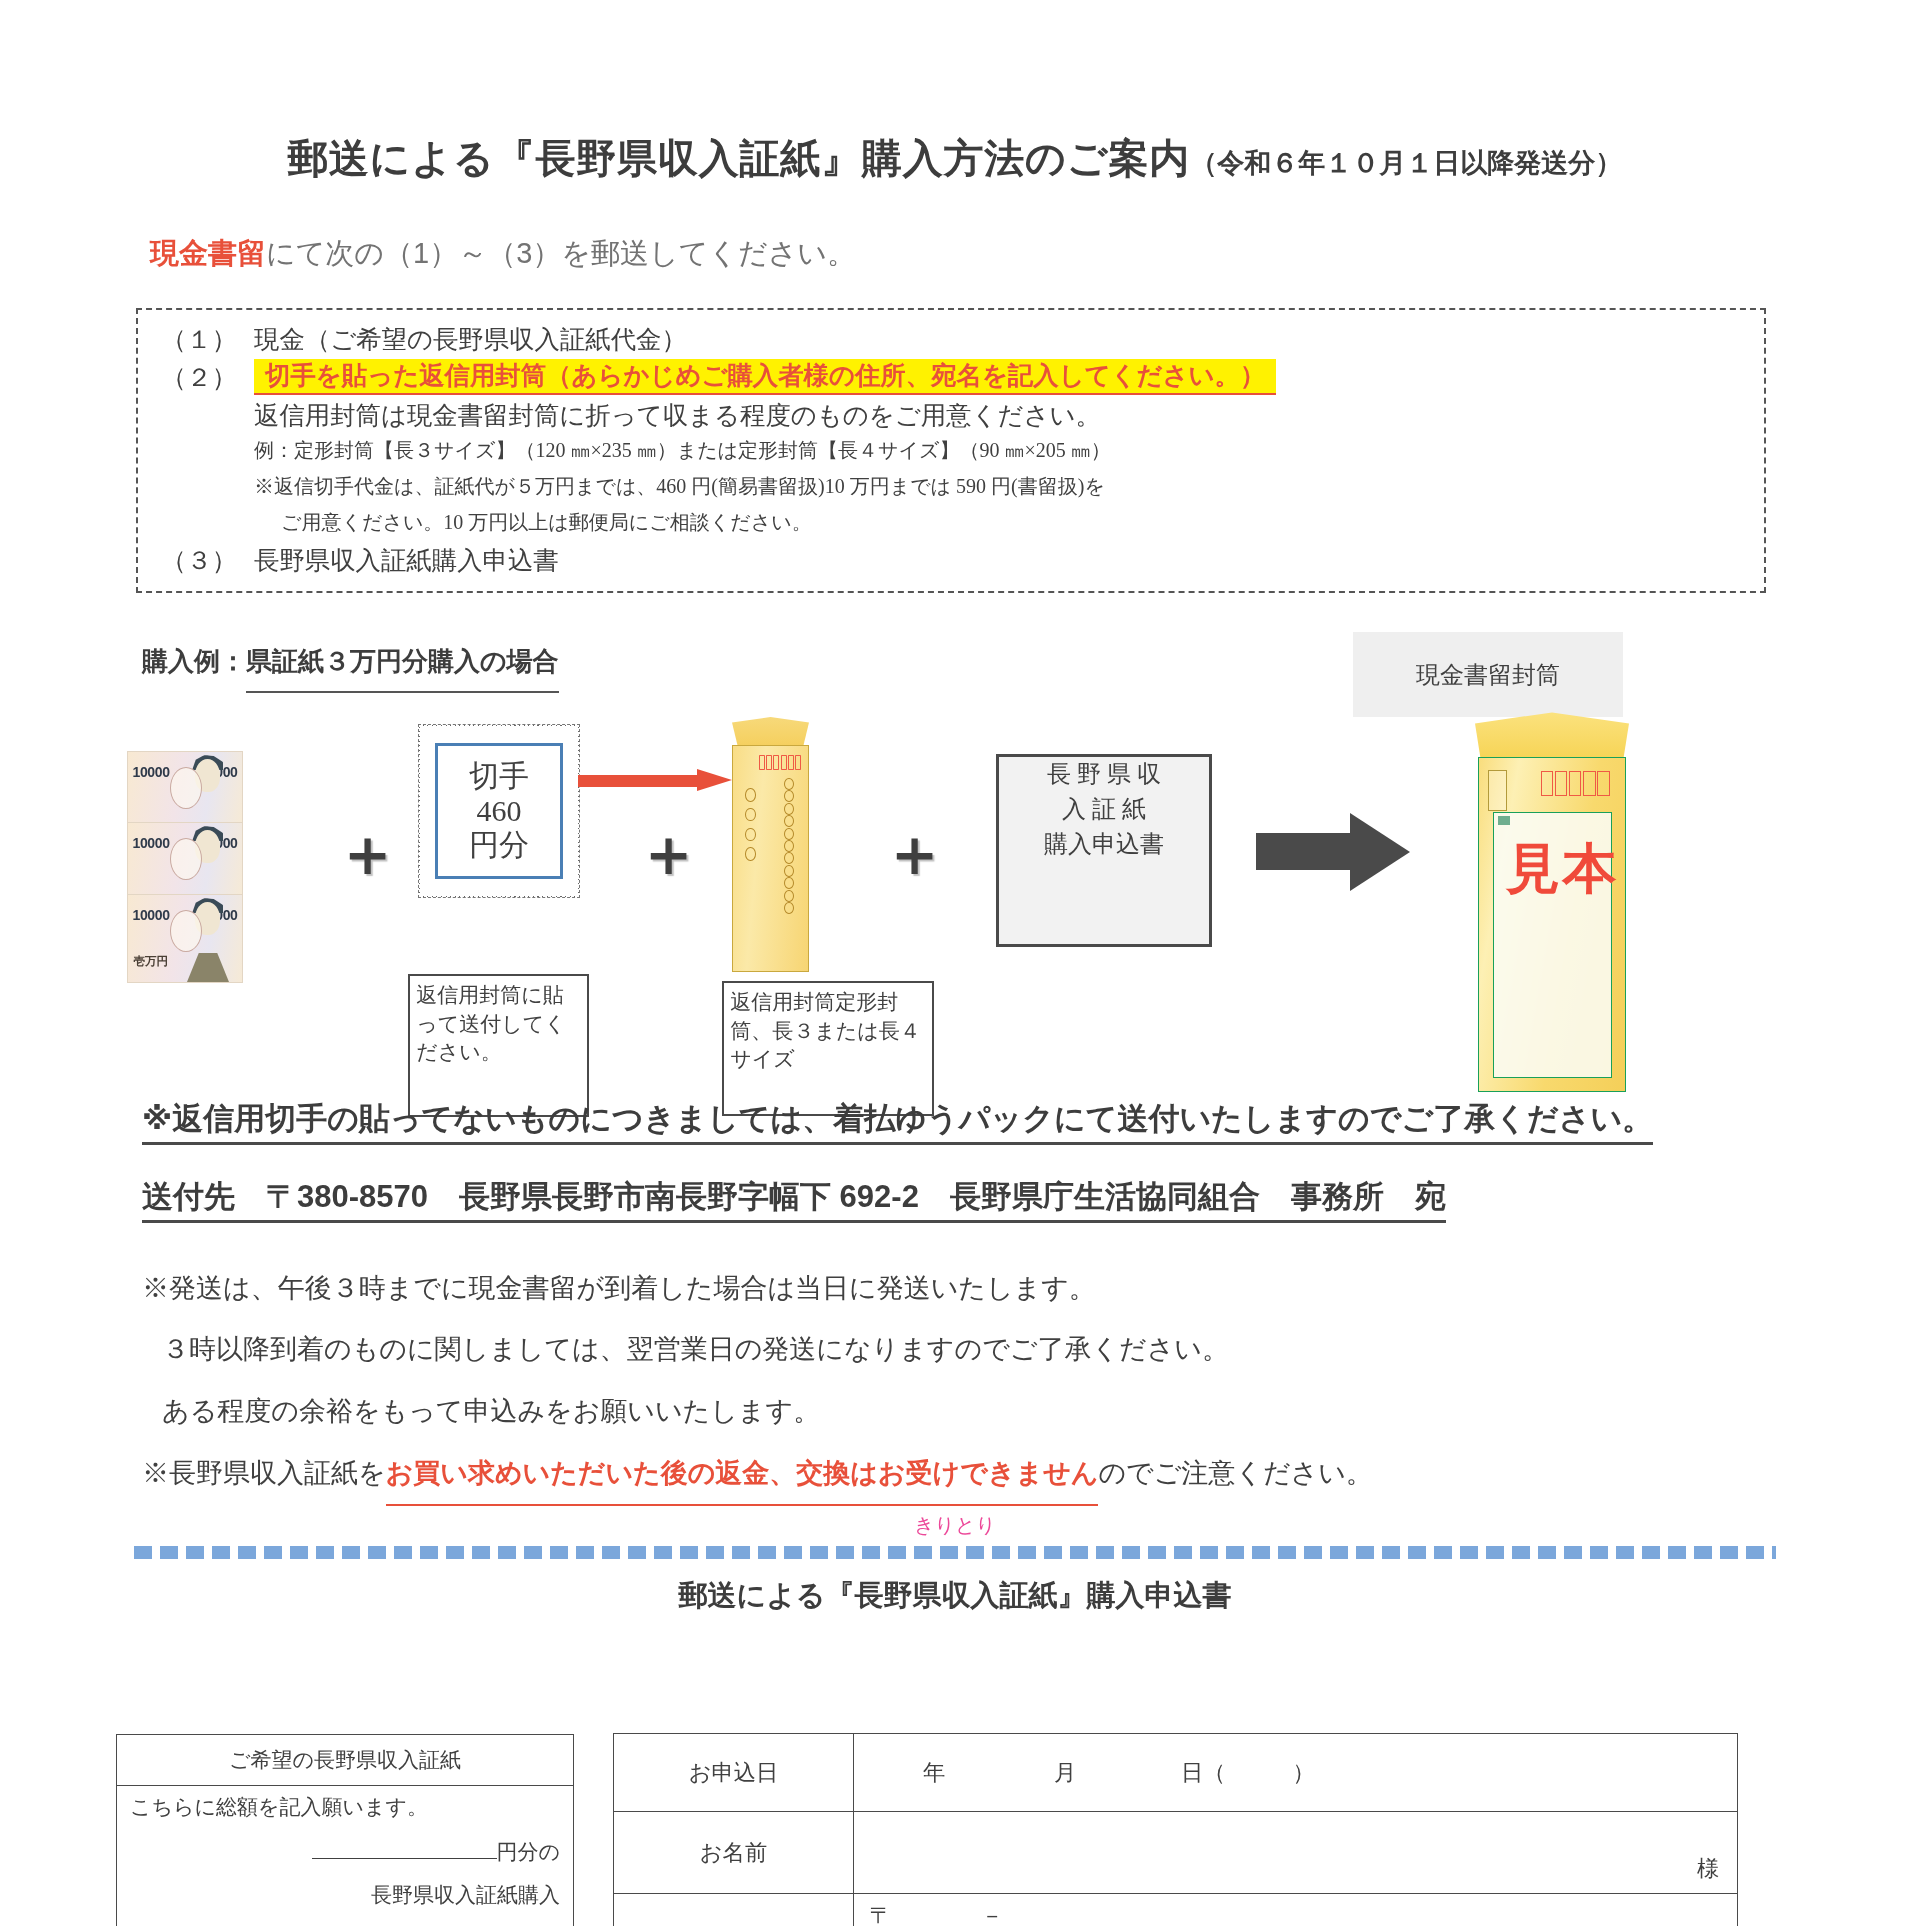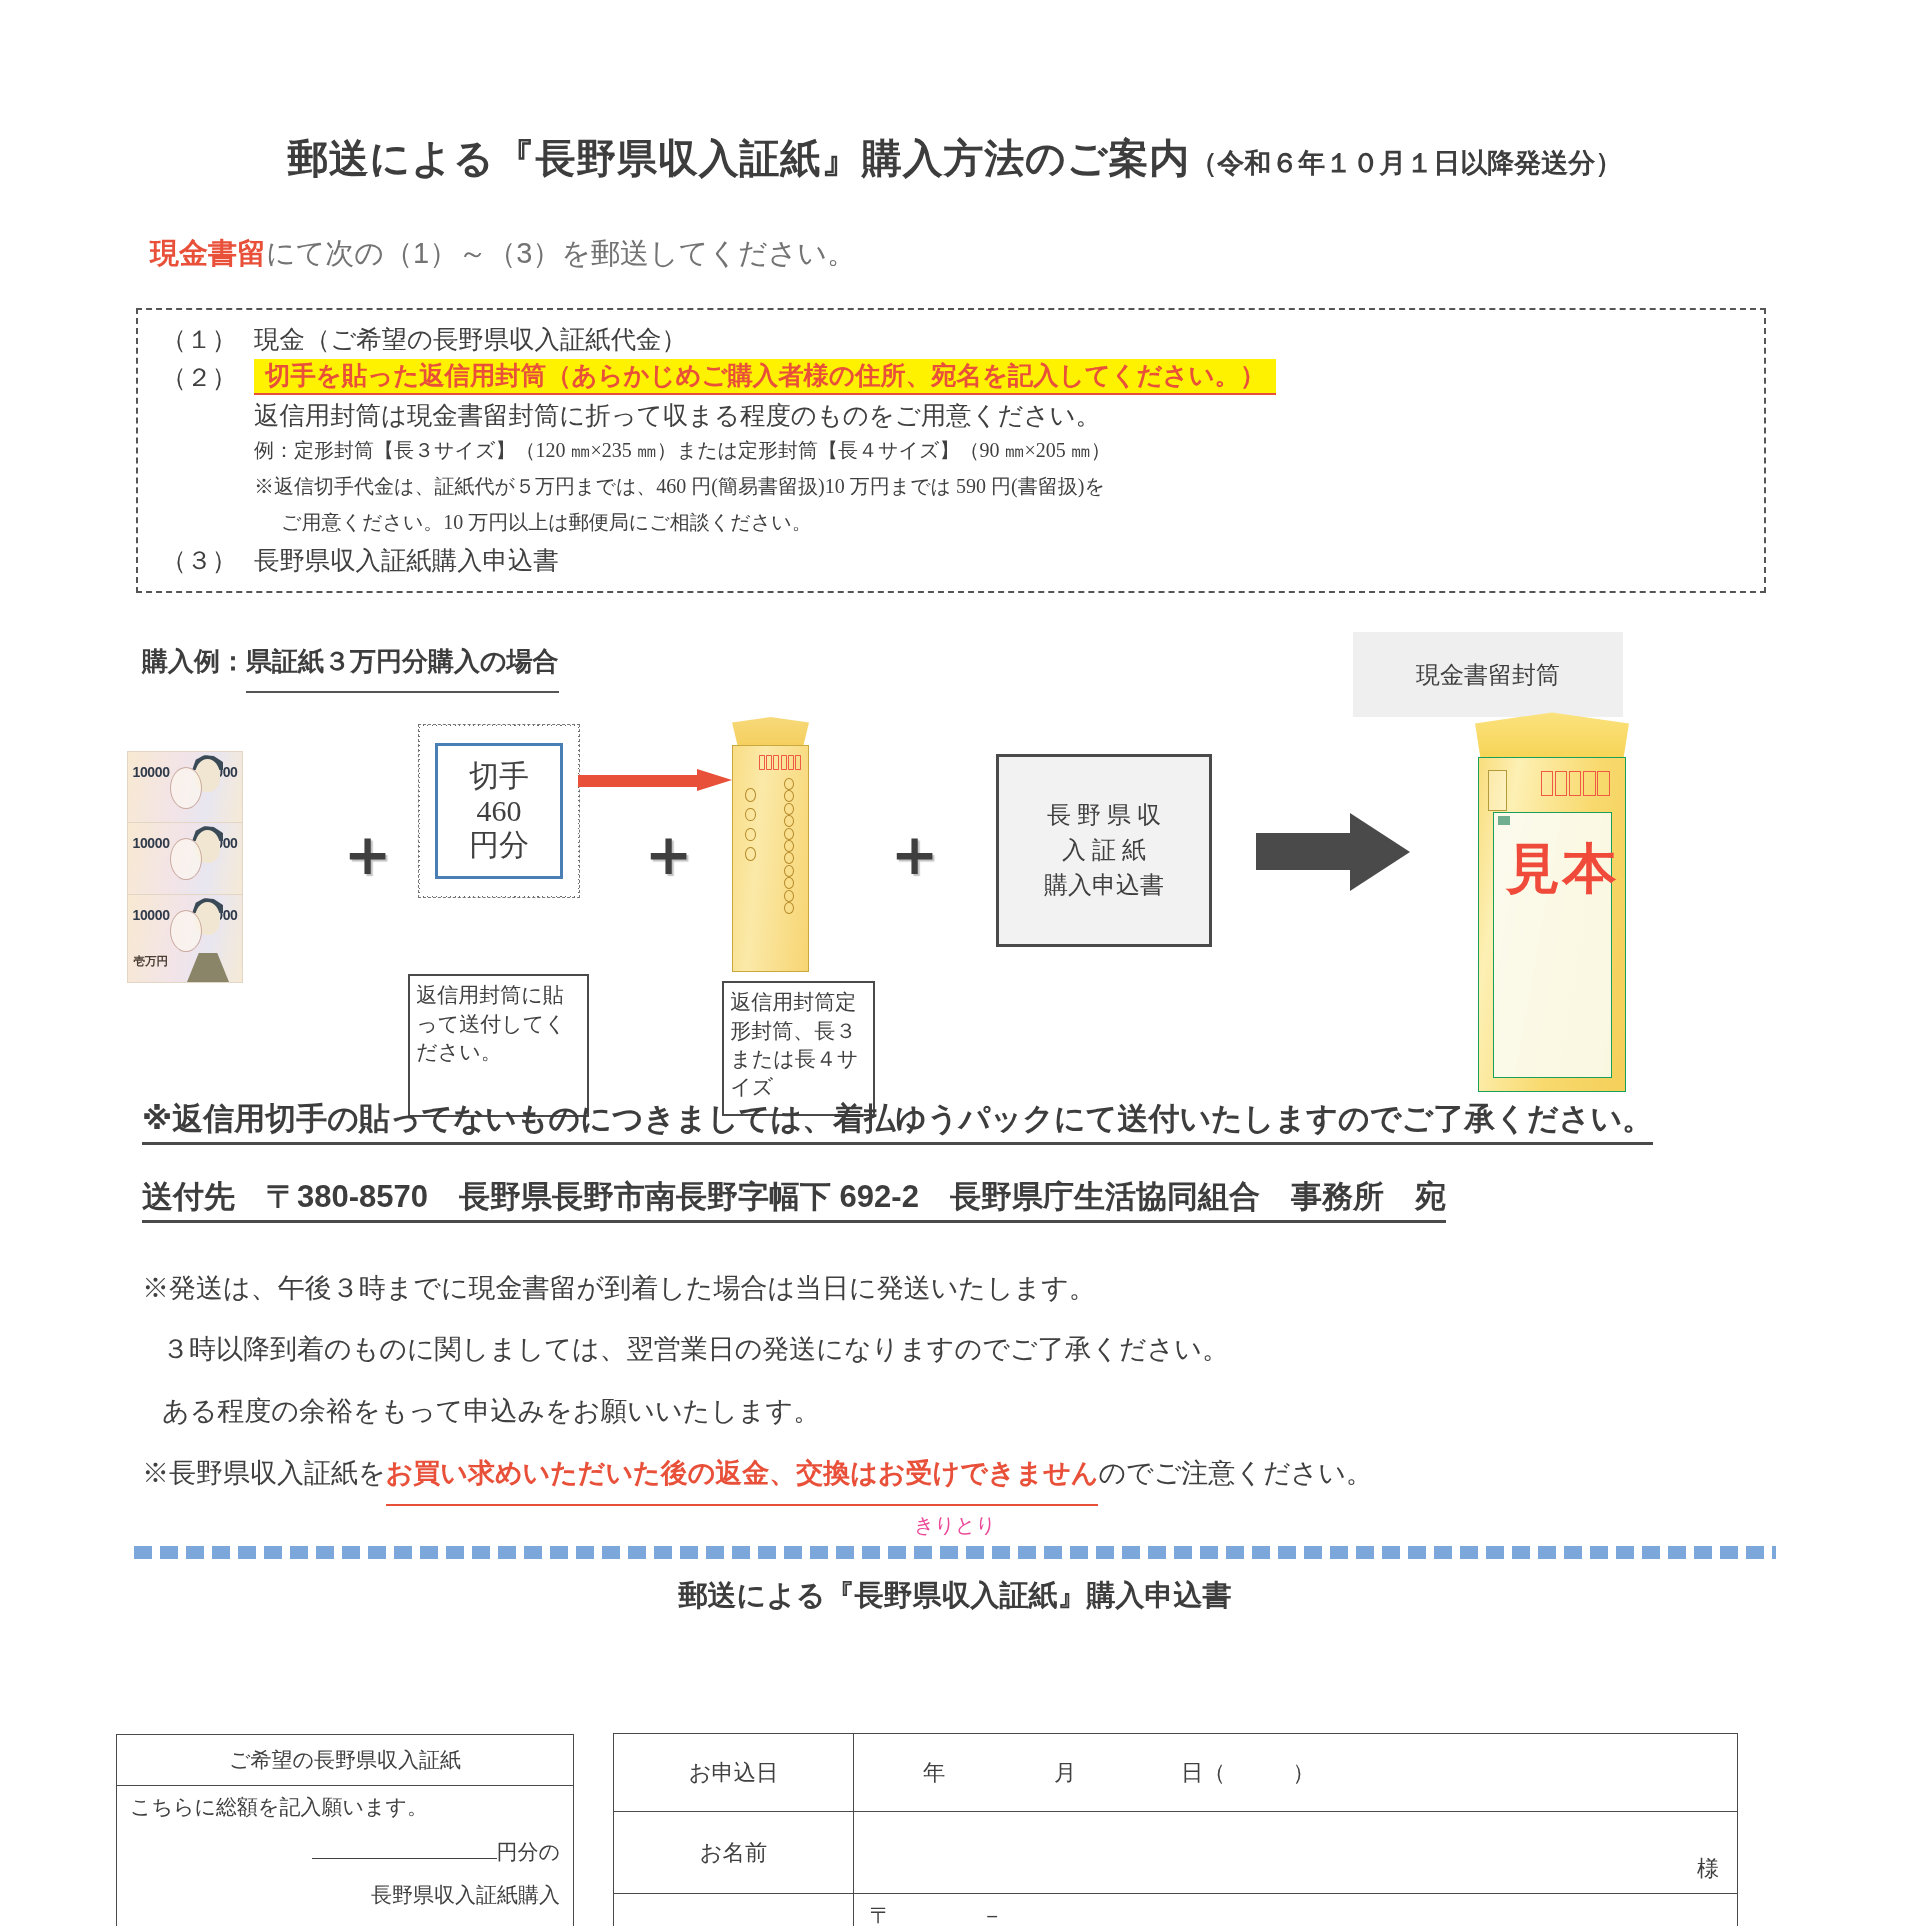--- a/index.html
+++ b/index.html
@@ -153,21 +153,21 @@
   .red-arrow{
     position:absolute;left:578px;top:45px;width:154px;height:21.6px;
   }
   .red-arrow .shaft{position:absolute;left:0;top:6.2px;width:123px;height:11.6px;background:#E8503A;}
   .red-arrow .head{position:absolute;left:119px;top:0;width:0;height:0;
     border-top:11.6px solid transparent;border-bottom:11.6px solid transparent;border-left:35px solid #E8503A;}
 
   .form-box{
     position:absolute;left:996px;top:30px;width:216px;height:193px;
     background:#f2f2f2;border:3.5px solid #4a4a4a;box-sizing:border-box;
-    display:flex;flex-direction:column;align-items:center;justify-content:center;
+    display:flex;flex-direction:column;align-items:center;
     font-size:24px;line-height:1.45;color:#404040;
   }
 
   .grey-arrow{
     position:absolute;left:1256px;top:89px;width:154px;height:77px;
   }
   .grey-arrow .shaft{position:absolute;left:0;top:20px;width:96px;height:37px;background:#4a4a4a;}
   .grey-arrow .head{position:absolute;left:94px;top:0;width:0;height:0;
     border-top:39px solid transparent;border-bottom:39px solid transparent;border-left:60px solid #4a4a4a;}
 
@@ -413,21 +413,21 @@
           <span class="slip-row h5"></span>
           <span class="slip-row h6"></span>
         </span>
         <span class="mihon">見本</span>
       </span>
     </div>
 
     <div class="cap-box" style="left:408px;top:250px;width:181px;height:143px;">
       <span>返信用封筒に貼って送付してください。</span>
     </div>
-    <div class="cap-box" style="left:722px;top:257px;width:153px;height:135px;">
+    <div class="cap-box" style="left:722px;top:257px;width:212px;height:135px;">
       <span>返信用封筒定形封筒、長３または長４サイズ</span>
     </div>
   </div>
 
   <div class="ul-line" style="left:142px;top:1098px;">※返信用切手の貼ってないものにつきましては、着払ゆうパックにて送付いたしますのでご了承ください。</div>
   <div class="ul-line" style="left:142px;top:1176px;">送付先　〒380-8570　長野県長野市南長野字幅下 692-2　長野県庁生活協同組合　事務所　宛</div>
 
   <div class="plain-line" style="left:142px;top:1270px;">※発送は、午後３時までに現金書留が到着した場合は当日に発送いたします。</div>
   <div class="plain-line" style="left:162px;top:1331px;">３時以降到着のものに関しましては、翌営業日の発送になりますのでご了承ください。</div>
   <div class="plain-line" style="left:162px;top:1393px;">ある程度の余裕をもって申込みをお願いいたします。</div>

